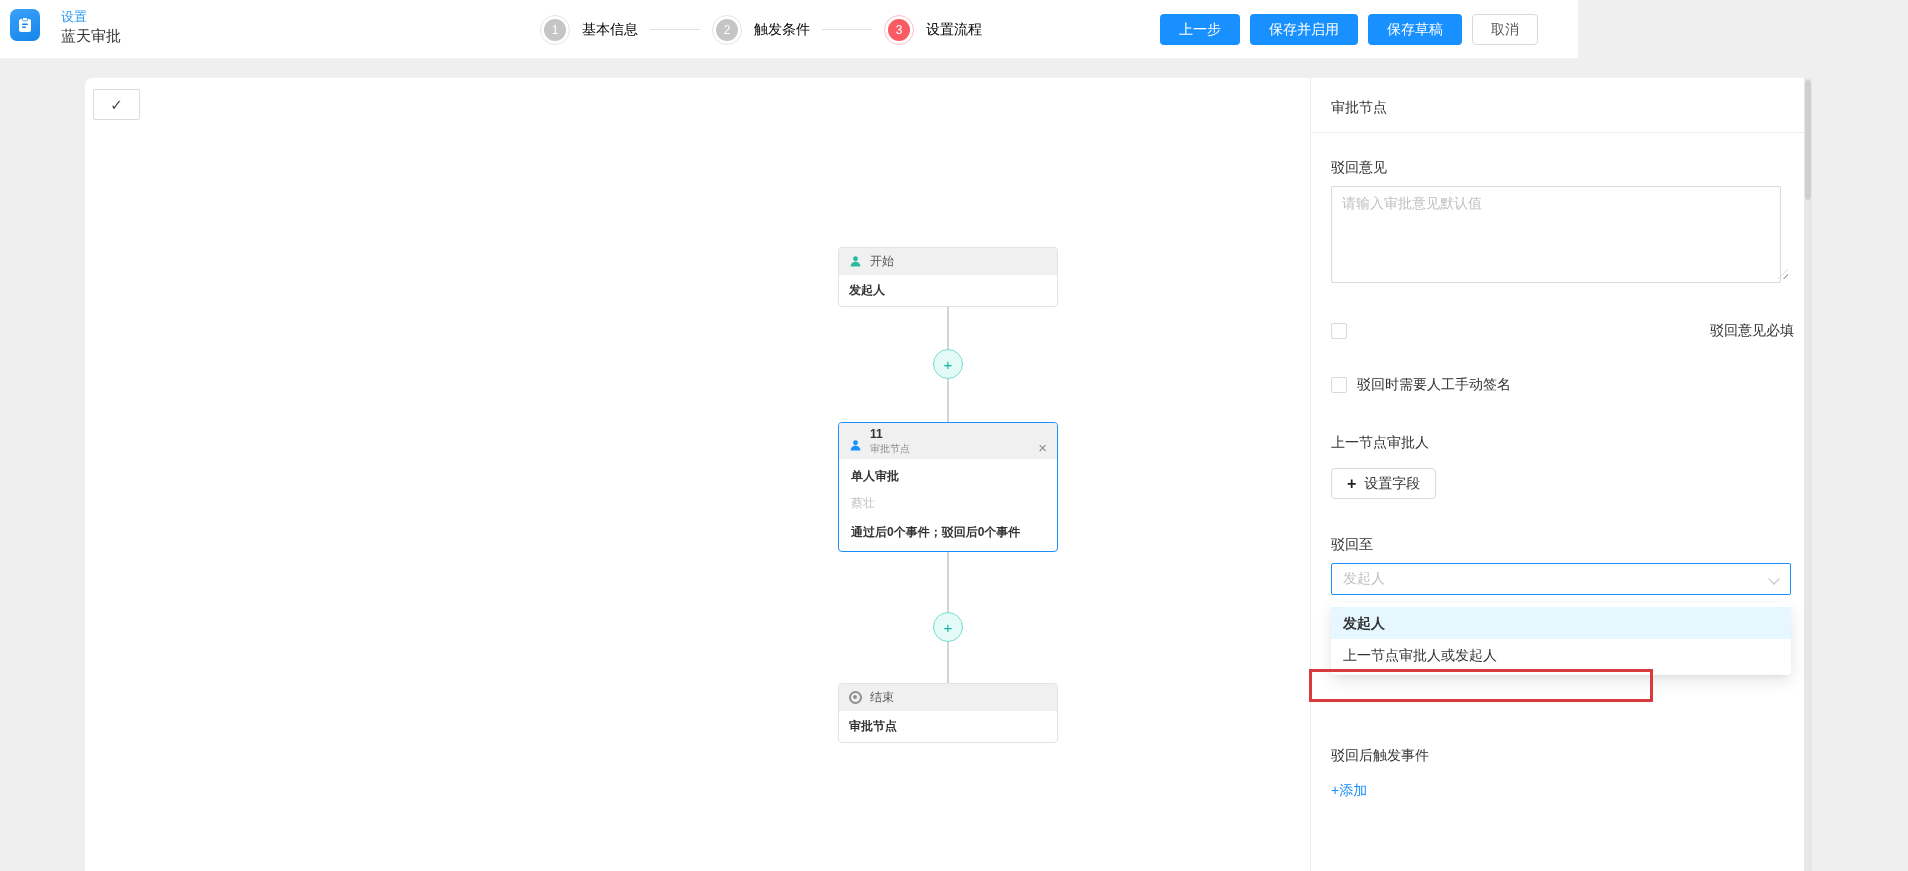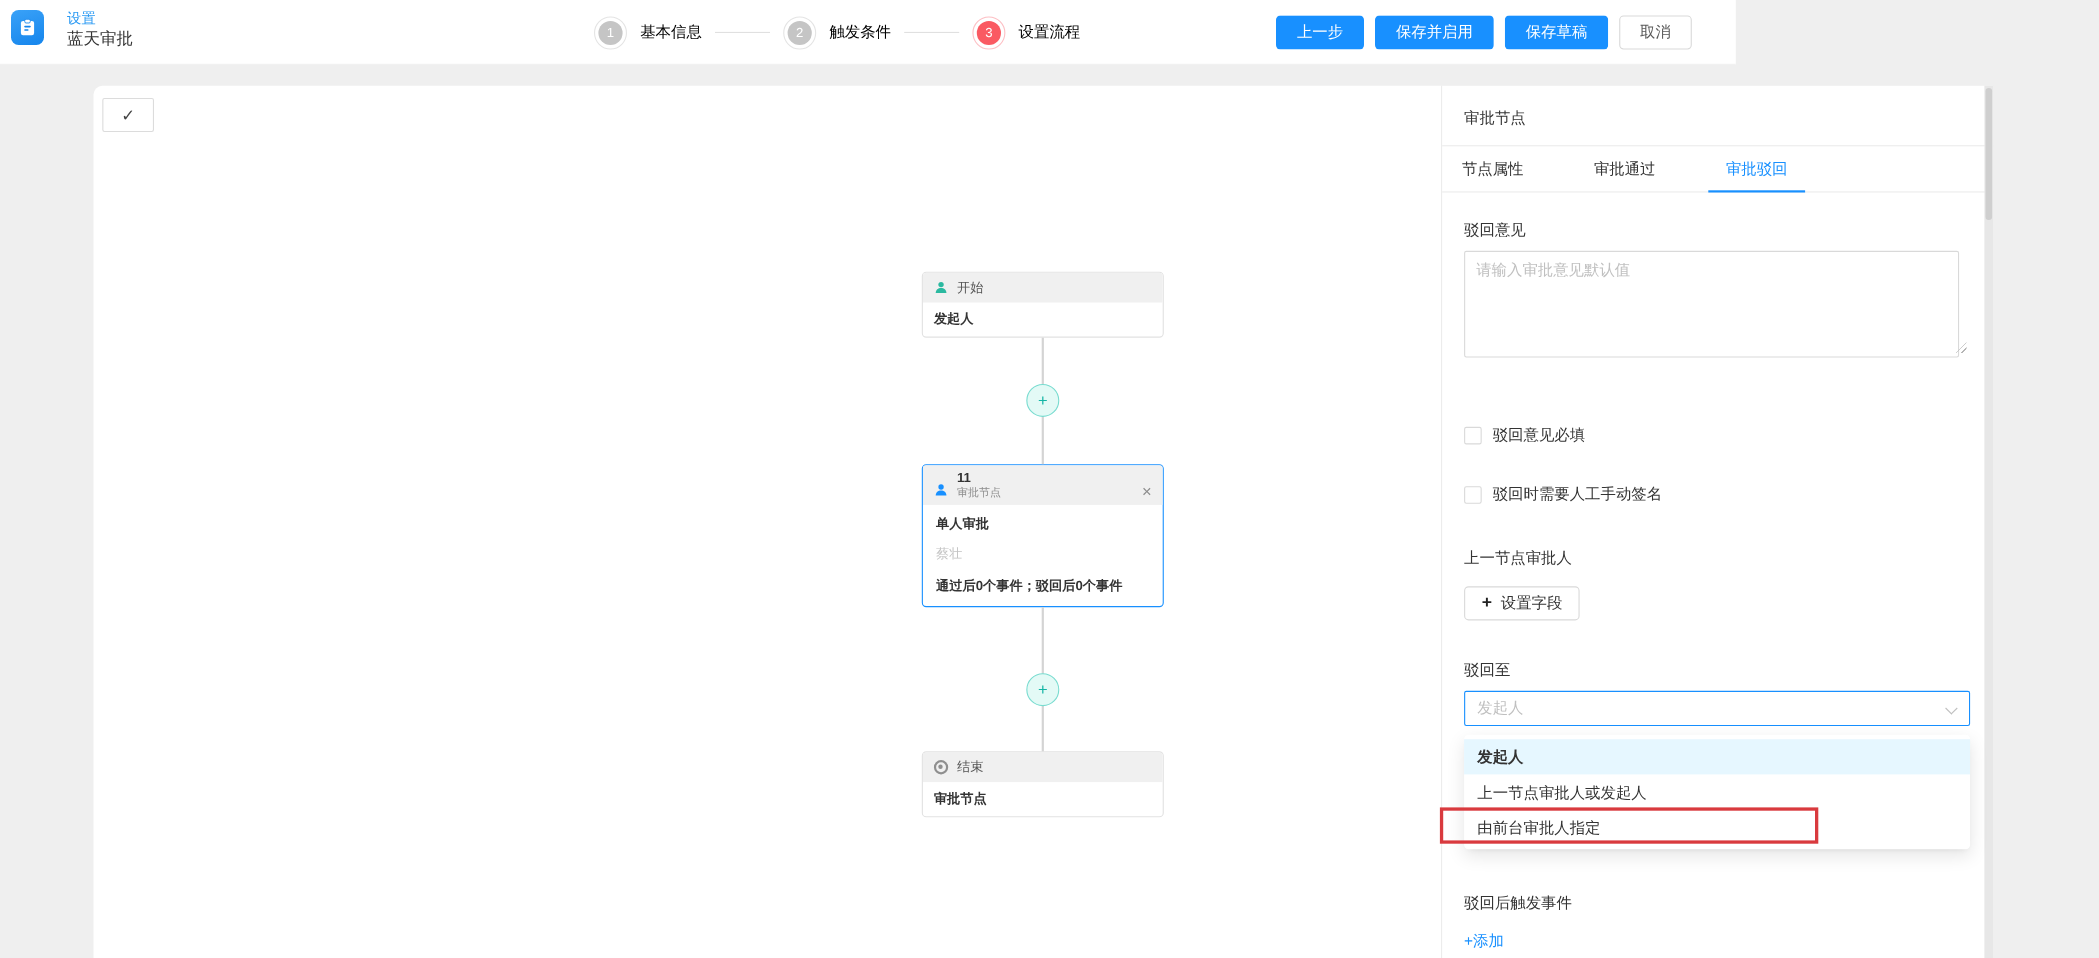--- a/index.html
+++ b/index.html
@@ -146,21 +146,21 @@
   }
   .reject-textarea::placeholder { color:#c0c0c0; }
   .ta-wrap { position:relative; width:460px; }
   .ta-resize {
     position:absolute; right:3px; bottom:4px; width:10px; height:10px; pointer-events:none;
     background:repeating-linear-gradient(135deg, transparent 0 2.5px, #b5b5b5 2.5px 3.8px);
     clip-path:polygon(100% 0, 100% 100%, 0 100%);
   }
 
   .checkbox-row { display:flex; align-items:center; cursor:pointer; }
-  .cb-1 { margin-top:62px; } .cb-2 { margin-top:36px; }
+  .cb-1 { margin-top:39px;justify-content:space-between; } .cb-2 { margin-top:36px; }
   .checkbox {
     width:16px; height:16px; border:1px solid #d9d9d9; border-radius:2px; background:#fff;
     margin-right:10px; flex:none;
   }
   .checkbox-label { font-size:14px; color:#333; }
 
   .lbl-2 { margin-top:40px; }
 
   .set-fields-btn {
     margin-top:16px; height:31px; display:inline-flex; align-items:center;
@@ -323,25 +323,20 @@
 
   </div>
 </div>
 
 <div class="panel">
 
   <div class="panel-title-wrap">
     <div class="panel-title">审批节点</div>
   </div>
 
-  <div class="tabs">
-    <div class="tab">节点属性</div>
-    <div class="tab">审批通过</div>
-    <div class="tab active">审批驳回</div>
-  </div>
 
   <div class="panel-body">
     <div class="field-label lbl-1">驳回意见</div>
 
     <div class="ta-wrap">
       <textarea class="reject-textarea" placeholder="请输入审批意见默认值" style=""></textarea>
       <div class="ta-resize"></div>
     </div>
 
     <div class="checkbox-row cb-1">
@@ -365,21 +360,20 @@
 
     <div class="select-wrap">
       <div class="select-box">
         <span class="select-value">发起人</span>
         <span class="select-chevron"></span>
       </div>
 
       <div class="dropdown">
         <div class="dd-option selected">发起人</div>
         <div class="dd-option">上一节点审批人或发起人</div>
-        <div class="dd-option">由前台审批人指定</div>
         <div class="annotation-box"></div>
       </div>
     </div>
 
     <div class="field-label lbl-4">驳回后触发事件</div>
     <span class="add-link">+添加</span>
   </div>
 
   <div class="panel-scrollbar">
     <div class="panel-thumb"></div>

